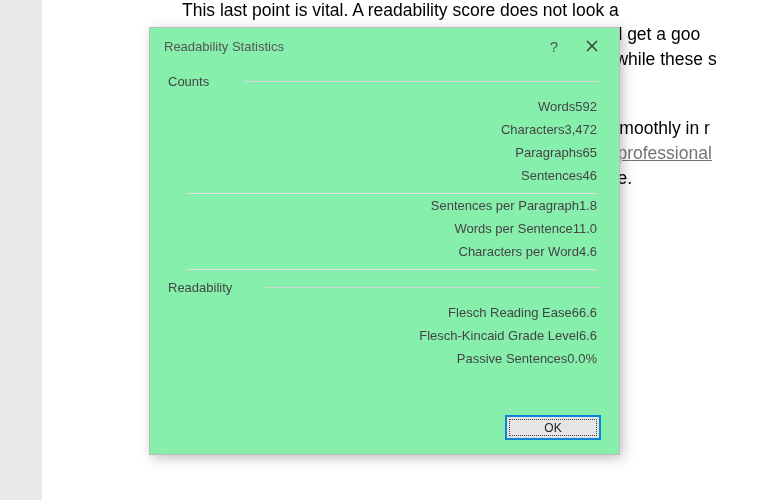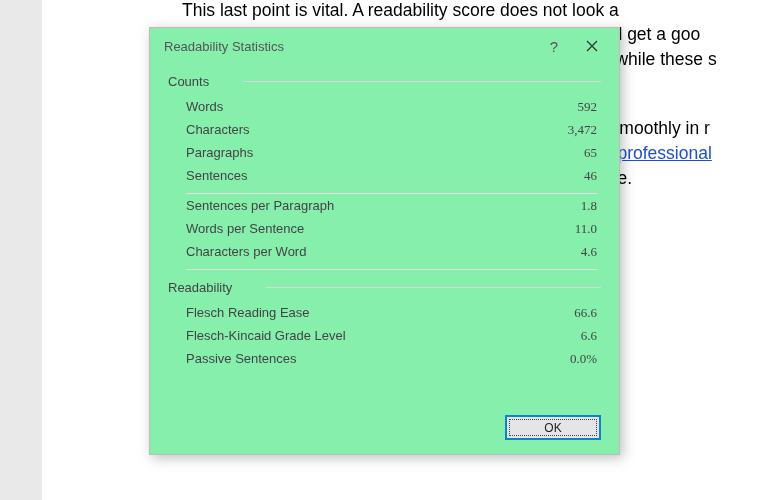--- a/index.html
+++ b/index.html
@@ -32,21 +32,21 @@
       white-space: nowrap;
       position: absolute;
     }
     .doc-line1 { top: -2px; left: 140px; }
     .doc-line2 { top: 22px; left: 140px; }
     .doc-line3 { top: 47px; left: 555px; }
     .doc-line4 { top: 72px; left: 555px; }
     .doc-line5 { top: 116px; left: 555px; }
     .doc-line6 { top: 141px; left: 555px; }
     .doc-line7 { top: 166px; left: 555px; }
-    .doc-link { color: #1d4ed8; text-decoration: underline; }
+    .doc-link { color: #737373; text-decoration: underline; }
 
     .dialog {
       position: absolute;
       left: 149px;
       top: 27px;
       width: 471px;
       background: #86efac;
       border: 1px solid #bcbcbc;
       box-shadow: 3px 3px 12px rgba(0,0,0,0.25);
     }
@@ -84,27 +84,27 @@
       gap: 26px;
     }
     .section-header .rule {
       flex: 1;
       height: 1px;
       background: #d8d8d8;
       margin-left: 8px;
     }
     .stat-row {
       display: flex;
-      justify-content: space-between;
+      justify-content: flex-end;
       padding: 2px 4px 2px 18px;
       color: #444;
       font-size: 13px;
       line-height: 19px;
     }
-    .stat-row .val { text-align: right; font-family: Liberation Serif, serif; }
+    .stat-row .val { text-align: right; }
     .sep-line {
       height: 1px;
       background: #e0e0e0;
       margin: 6px 4px 0 18px;
     }
     .footer {
       display: flex;
       justify-content: flex-end;
       padding-top: 18px;
     }

